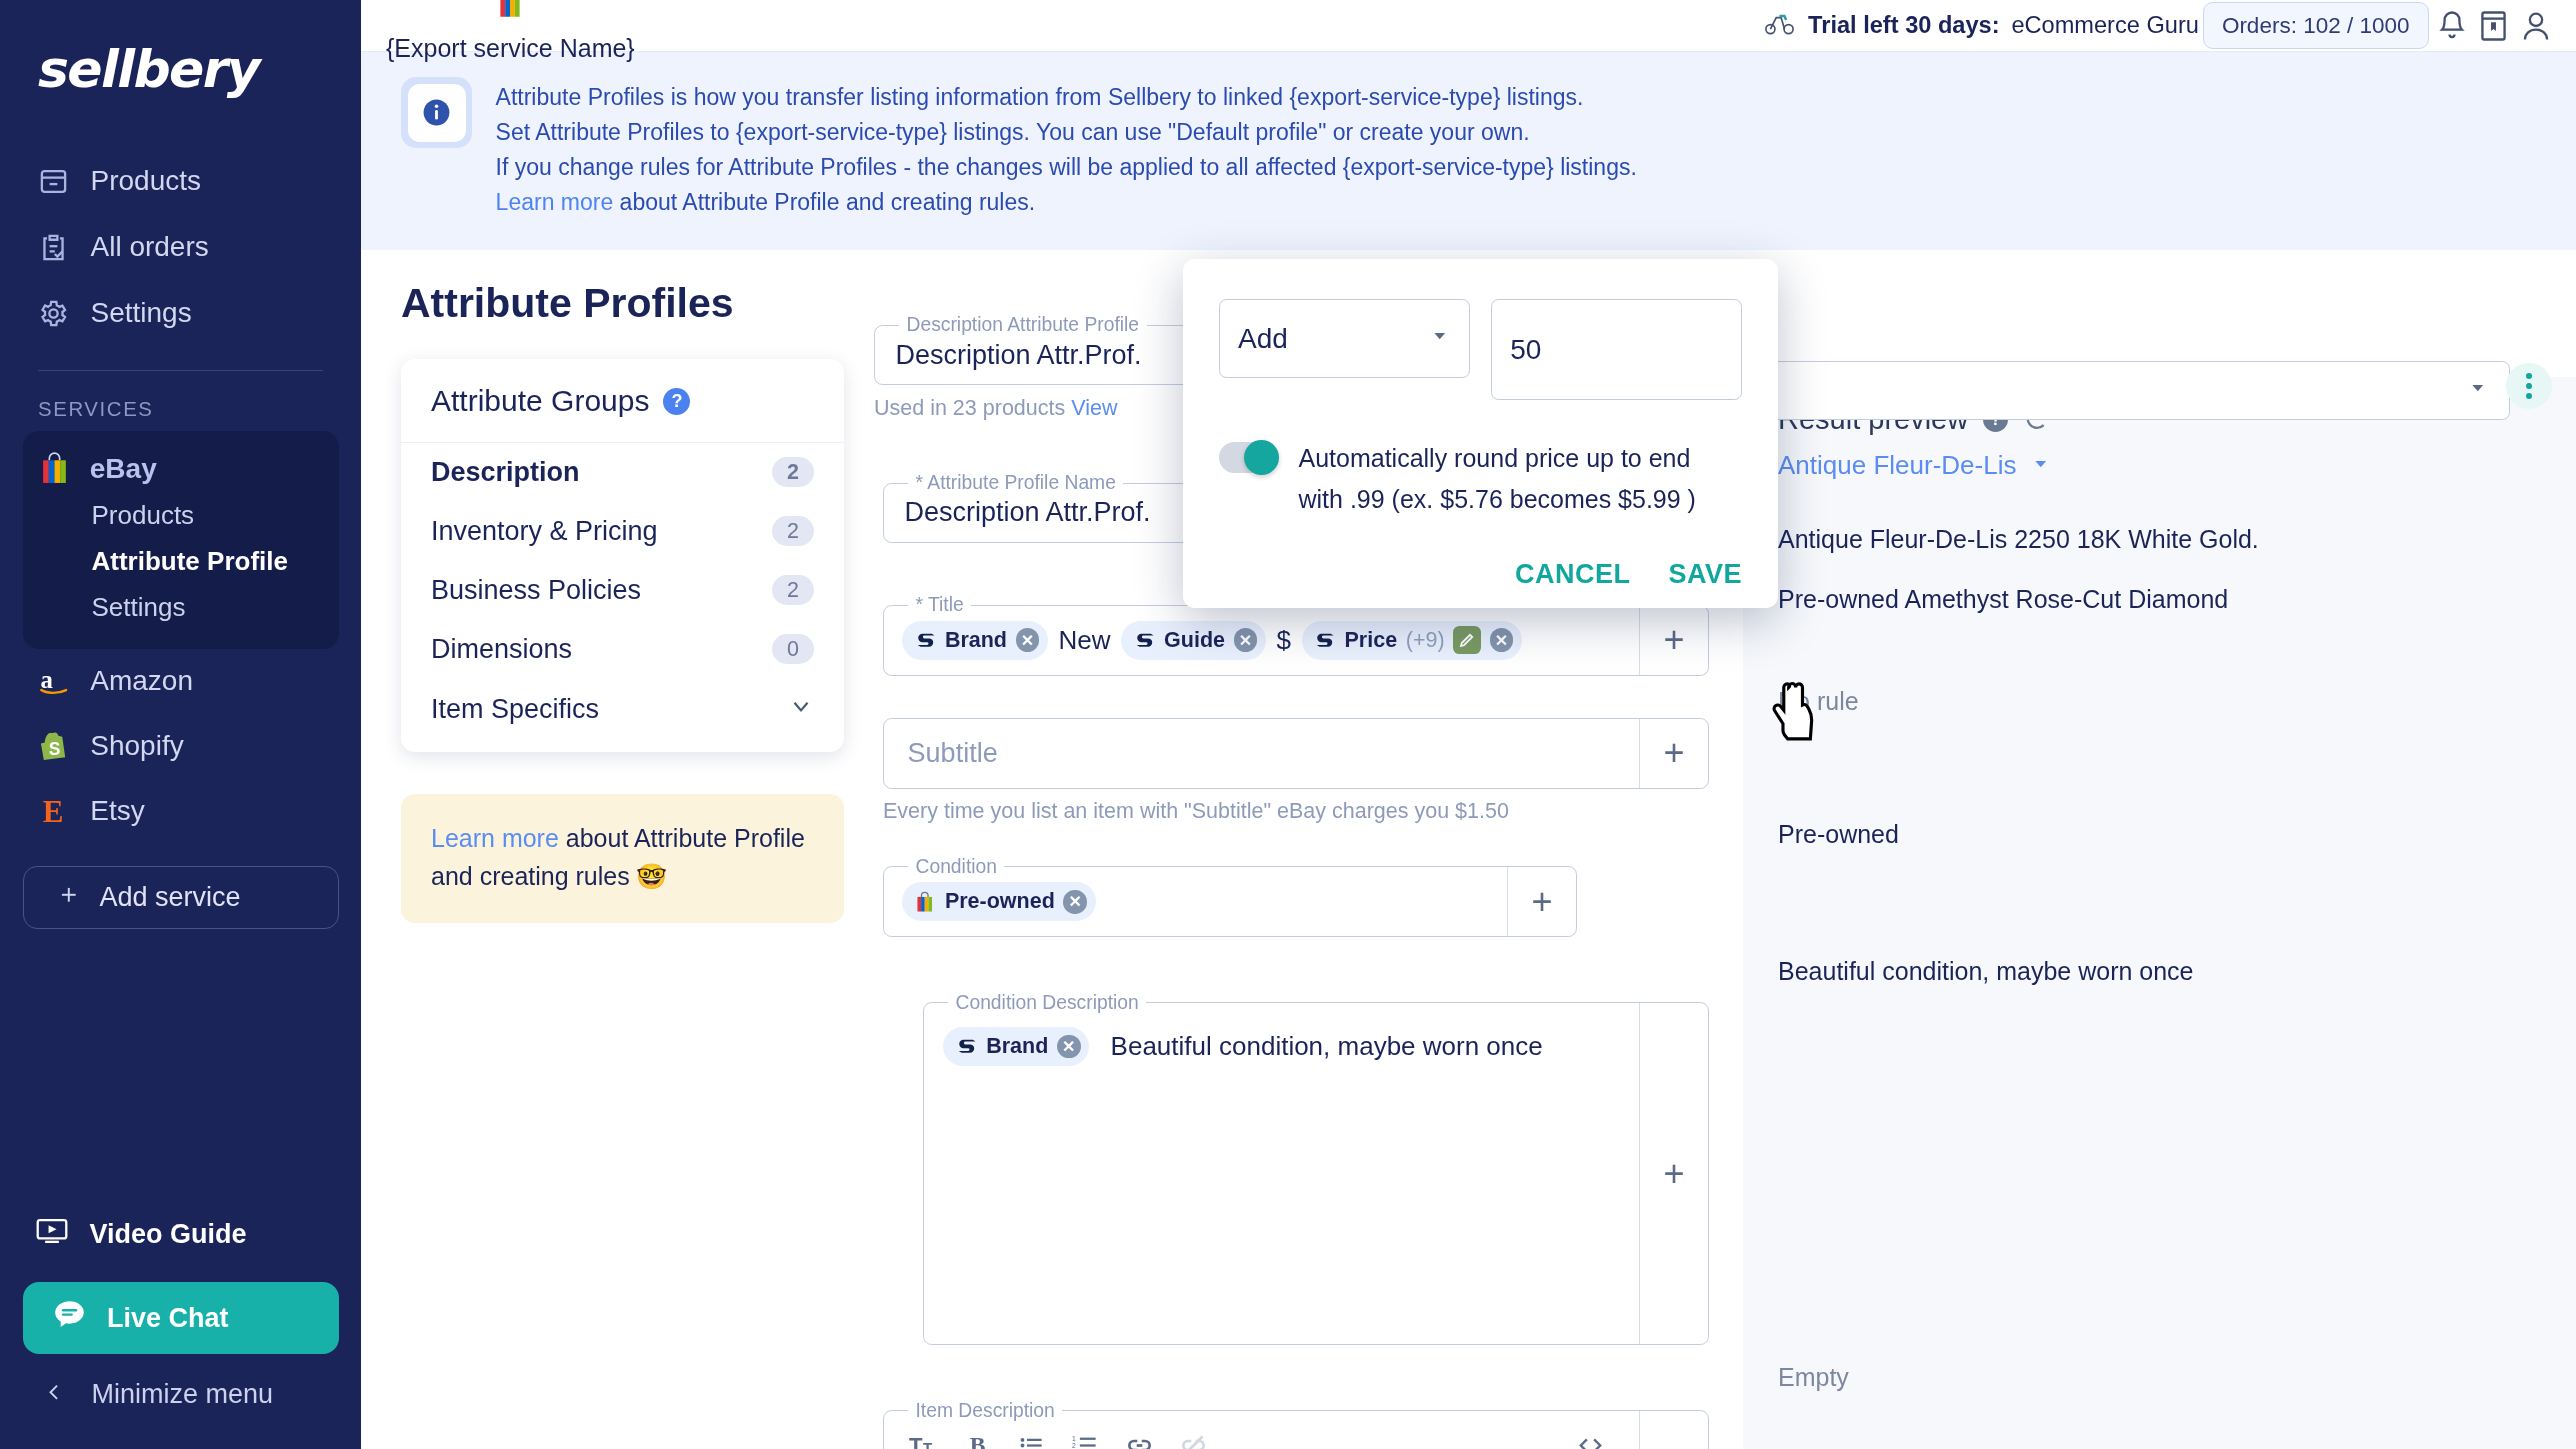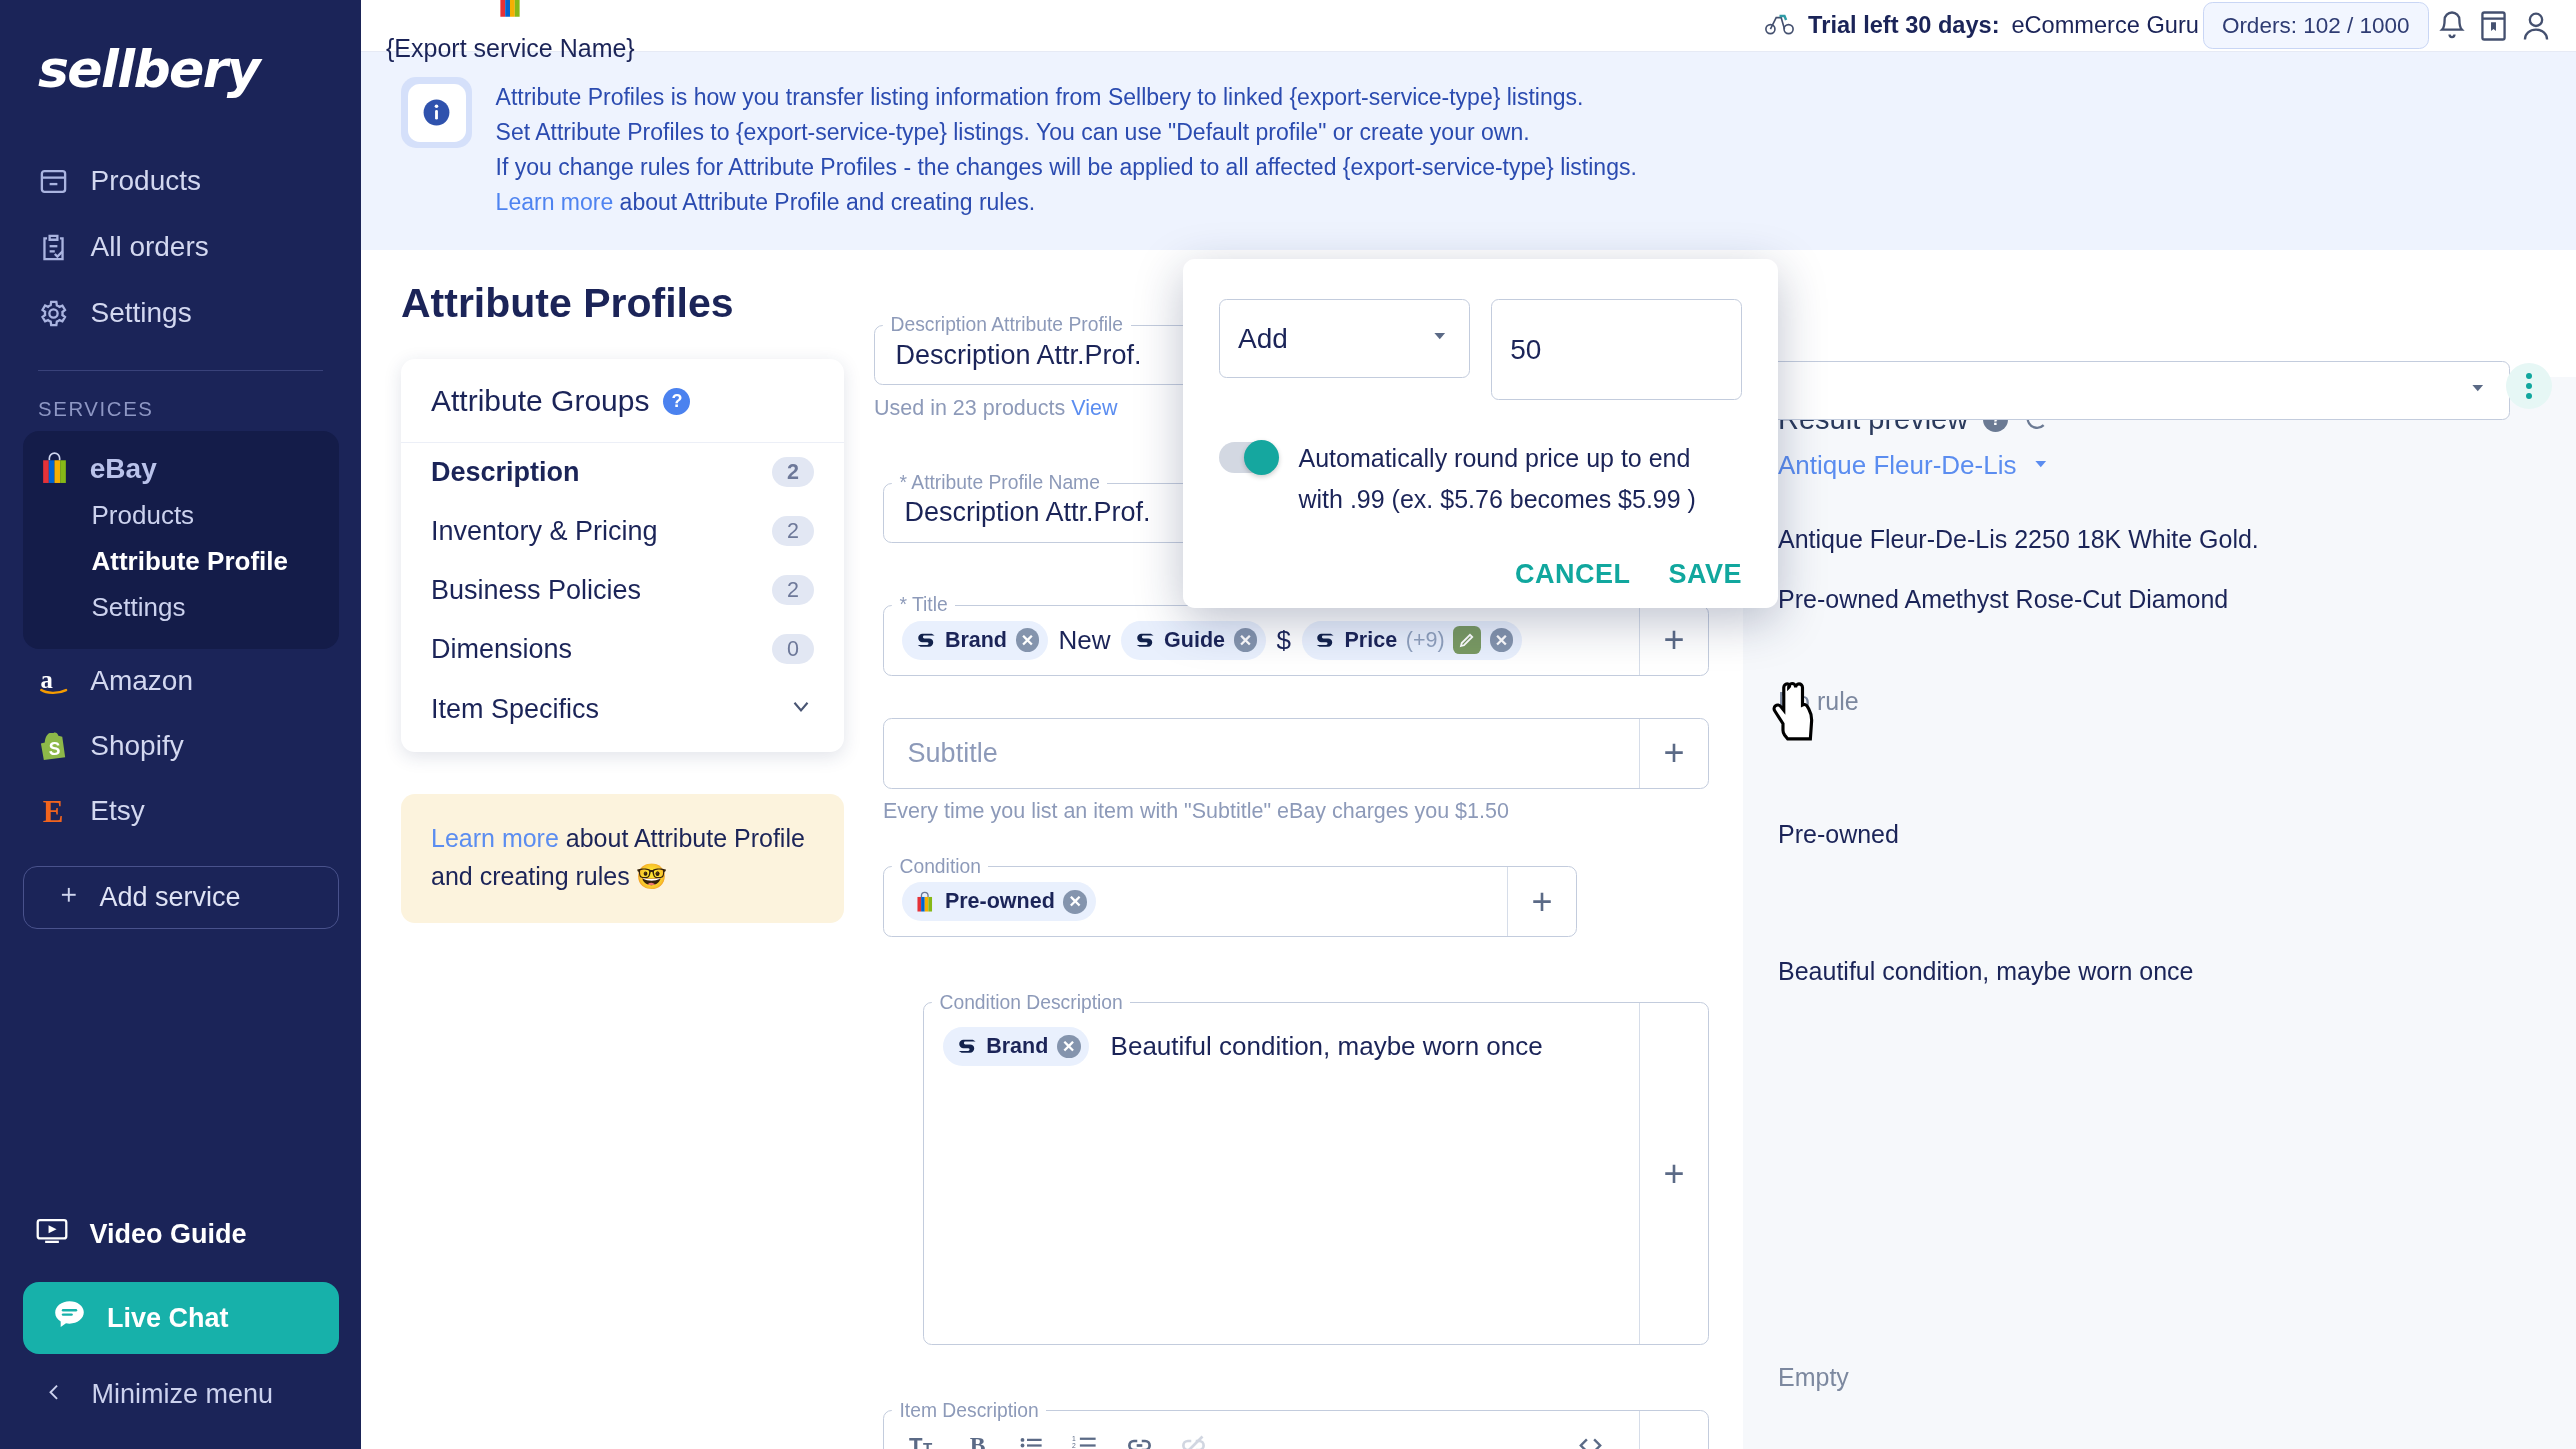--- a/index.html
+++ b/index.html
@@ -138,21 +138,21 @@
   }
   .chev { margin-left: auto; color: #5b6party; }
   .note-card {
     margin-top: 42px; width: 443px; background: #fcf3dd; border-radius: 14px;
     padding: 25px 24px 27px 30px; font-size: 25px; line-height: 1.55; color: #1b2458;
   }
 
   .col-mid { flex: 0 0 869px; width: 869px; position: relative; padding-top: 30px; }
   .fld { position: relative; }
   .fld-legend {
-    position: absolute; top: -10.7px; left: 9px; background: #ffffff; padding: 0 7.5px;
+    position: absolute; top: -10.7px; left: 25px; background: #ffffff; padding: 0 7.5px;
     font-size: 19.3px; color: #8d9ab9; z-index: 3; white-space: nowrap;
   }
   .fld-box {
     border: 1.6px solid #c3ccdd; border-radius: 8.6px; background: #ffffff;
     display: flex; align-items: center; position: relative;
   }
   .fld-value { font-size: 27px; color: #1b2458; }
   .helper { font-size: 21.5px; color: #8d9ab9; margin-top: 10.7px; }
 
   .plus-cell {

